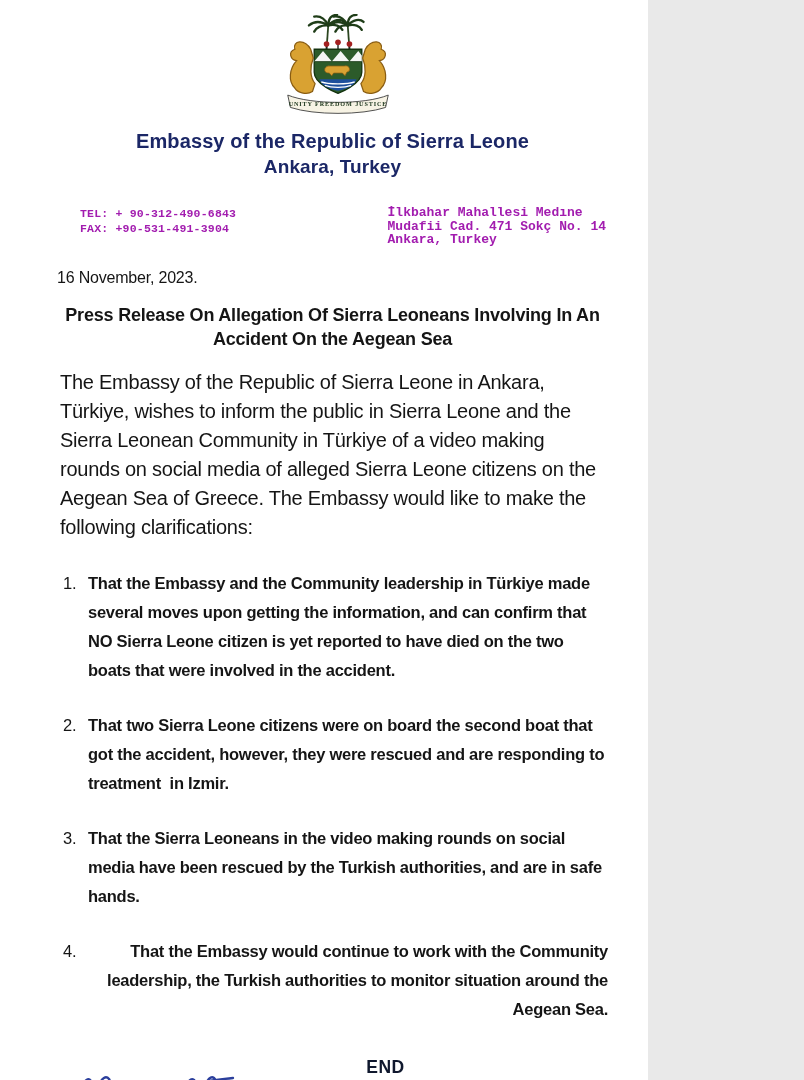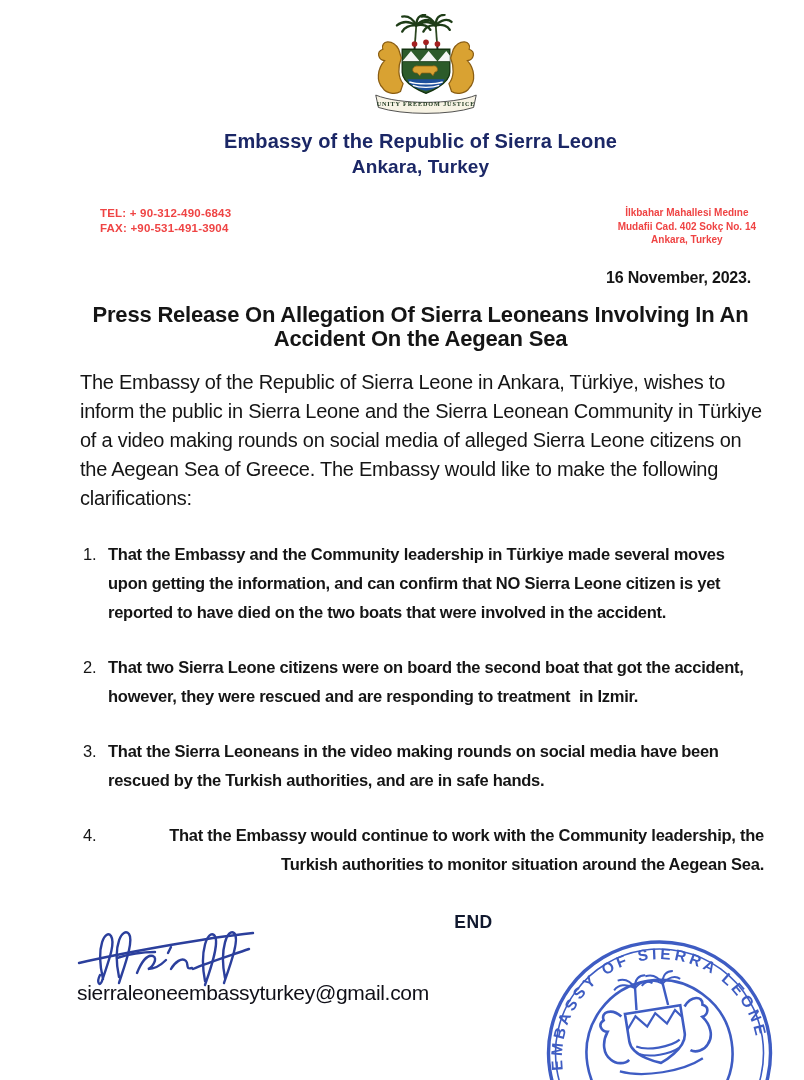--- a/index.html
+++ b/index.html
@@ -1,41 +1,41 @@
 <!DOCTYPE html>
 <html><head>
 <meta charset="utf-8">
 <style>
   * { margin:0; padding:0; box-sizing:border-box; }
   html,body { background:#e9e9e9; }
   body { width:804px; height:1080px; margin:0 auto; }
   .page {
-    position:relative; width:804px; height:1080px; background:#ffffff;
-    font-family:"Liberation Sans", sans-serif; color:#151515; overflow:hidden;padding-left:20px;
+    position:relative; width:648px; height:1080px; background:#ffffff;
+    font-family:"Liberation Sans", sans-serif; color:#151515; overflow:hidden;
   }
   .content { padding:12px 40px 0 57px; }
 
   
   .crest-wrap { width:150px; margin:2px auto 0 auto; transform:translateX(5px); }
 
   
   .org-heading { text-align:center; color:#1b2766; font-weight:bold;
     font-size:20px; line-height:26px; margin-top:6px; letter-spacing:0.1px; }
   .org-heading .loc { font-size:19px; }
 
   
   .contact-row { display:flex; justify-content:space-between; margin-top:26px;
-    font-family:Liberation Sans, sans-serif; font-weight:bold; color:#ef4444; }
+    font-family:Liberation Mono, monospace; font-weight:bold; color:#a21caf; }
   .telfax { font-size:11.5px; line-height:15px; padding-left:23px; letter-spacing:0.2px; }
-  .address { font-size:10px; line-height:13.5px; text-align:center; margin-right:8px; }
-
-  .date-line { text-align:right; font-weight:bold; font-size:16px; margin-top:22px;
+  .address { font-size:13px; line-height:13.5px; text-align:left; margin-right:2px; }
+
+  .date-line { text-align:left; font-weight:normal; font-size:16px; margin-top:22px;
     padding-right:13px; letter-spacing:-0.2px; }
 
-  .press-title { text-align:center; font-weight:bold; font-size:22px; line-height:24px;
+  .press-title { text-align:center; font-weight:bold; font-size:18px; line-height:24px;
     max-width:706px; margin:16px auto 0 auto; letter-spacing:-0.2px; }
 
   .intro { font-size:20px; line-height:29px; margin-top:17px; letter-spacing:-0.25px;
     padding-left:3px; }
 
   .items { margin-top:27px; }
   .item { display:flex; font-size:16.5px; line-height:29px; letter-spacing:-0.25px;
     margin-bottom:26px; }
   .item-num { width:31px; flex:0 0 31px; padding-left:6px; }
   .item-text { flex:1; white-space:pre-wrap;font-weight:bold; }
@@ -118,21 +118,21 @@
       <div class="loc">Ankara, Turkey</div>
     </div>
 
     <div class="contact-row">
       <div class="telfax">
         <div>TEL: + 90-312-490-6843</div>
         <div>FAX: +90-531-491-3904</div>
       </div>
       <div class="address">
         <div>İlkbahar Mahallesi Medıne</div>
-        <div>Mudafii Cad. 402 Sokç No. 14</div>
+        <div>Mudafii Cad. 471 Sokç No. 14</div>
         <div>Ankara, Turkey</div>
       </div>
     </div>
 
     <div class="date-line">16 November, 2023.</div>
 
     <div class="press-title">Press Release On Allegation Of Sierra Leoneans Involving In An Accident On the Aegean Sea</div>
 
     <p class="intro">The Embassy of the Republic of Sierra Leone in Ankara, Türkiye, wishes to inform the public in Sierra Leone and the Sierra Leonean Community in Türkiye of a video making rounds on social media of alleged Sierra Leone citizens on the Aegean Sea of Greece. The Embassy would like to make the following clarifications:</p>
 

